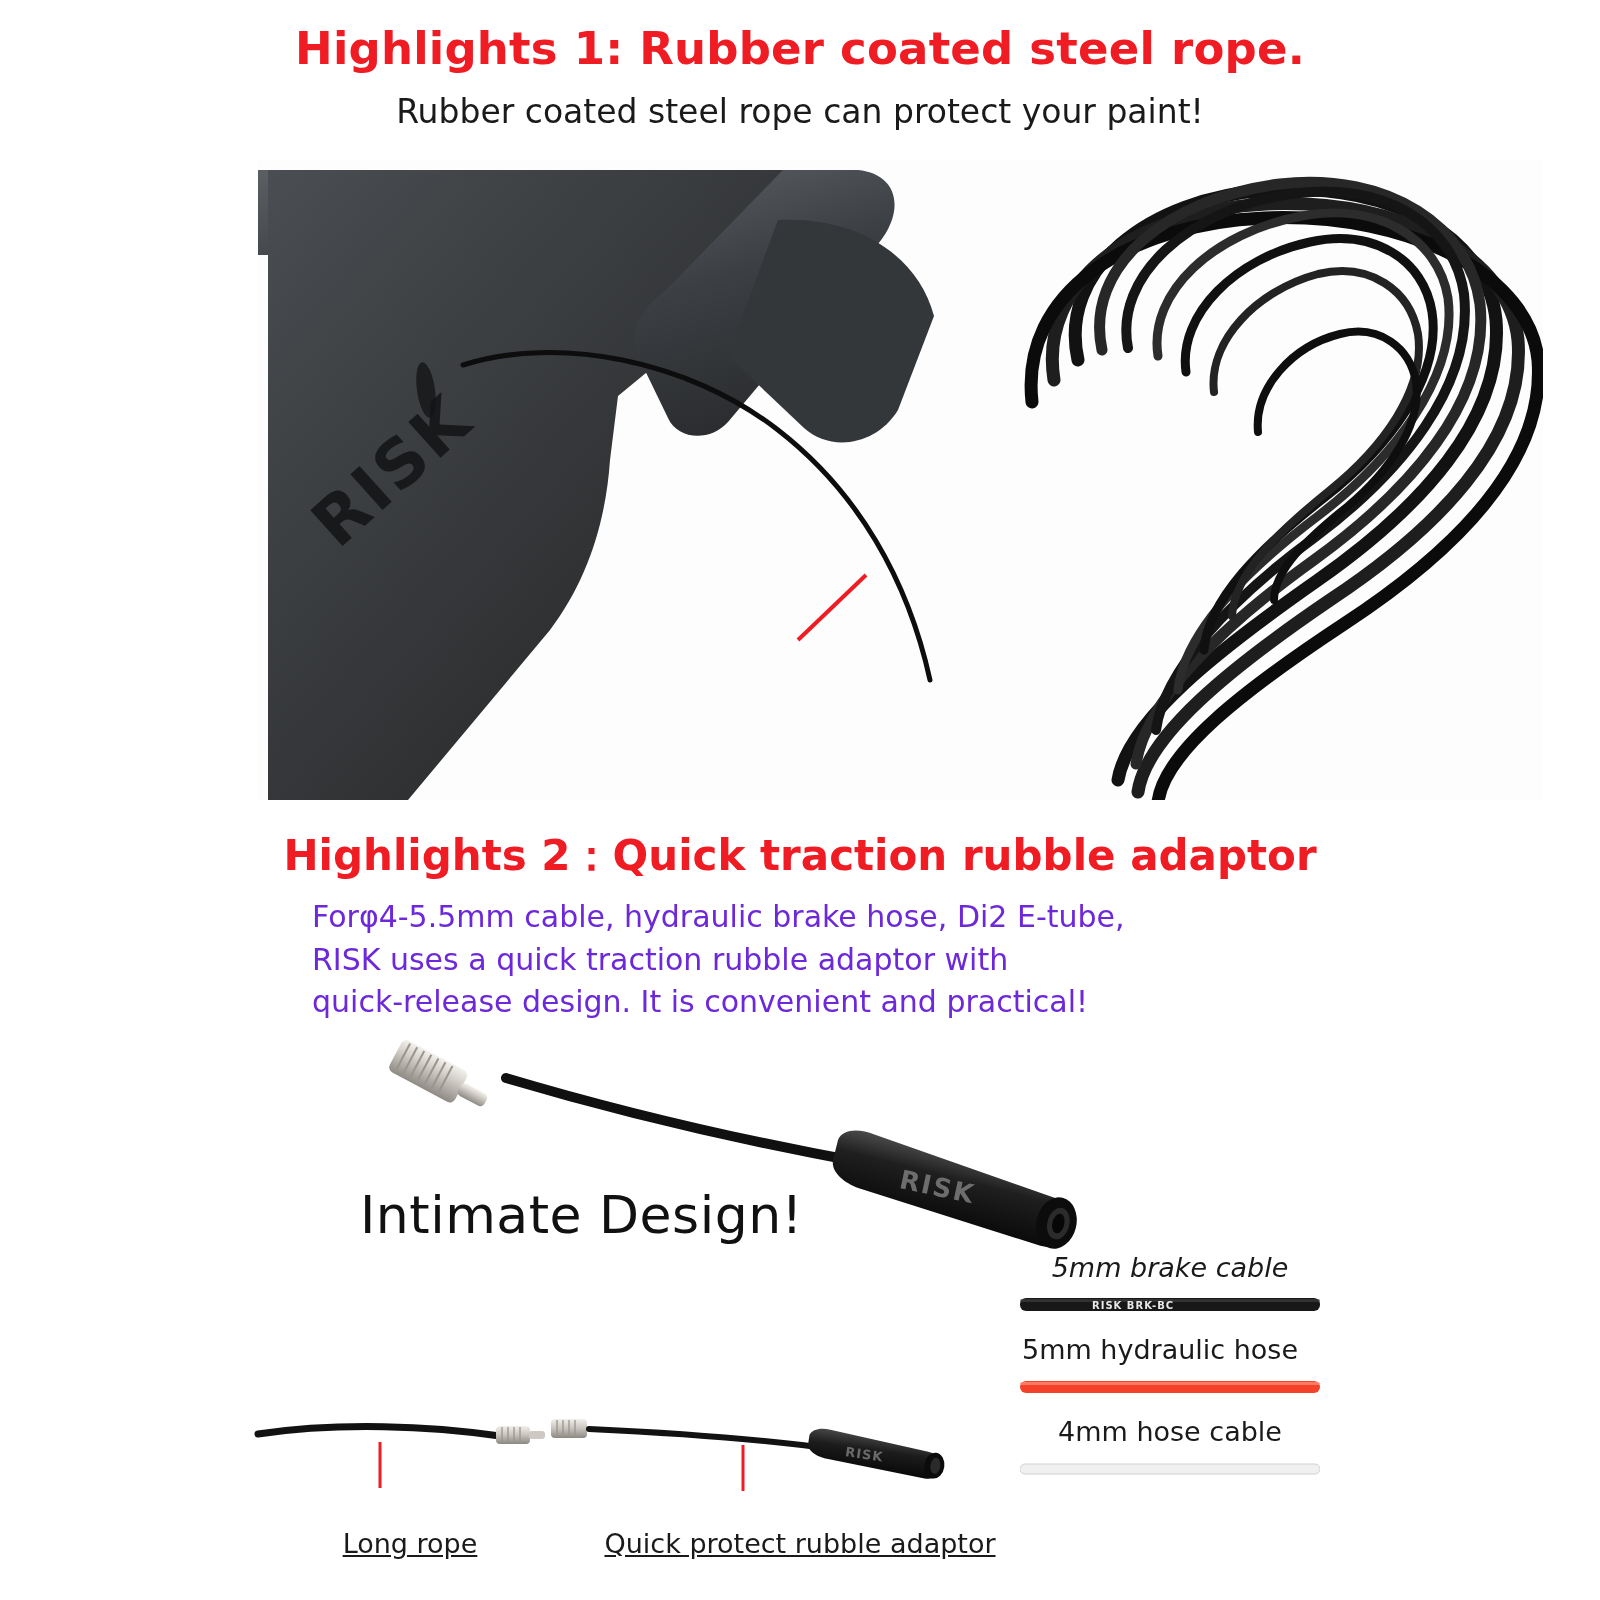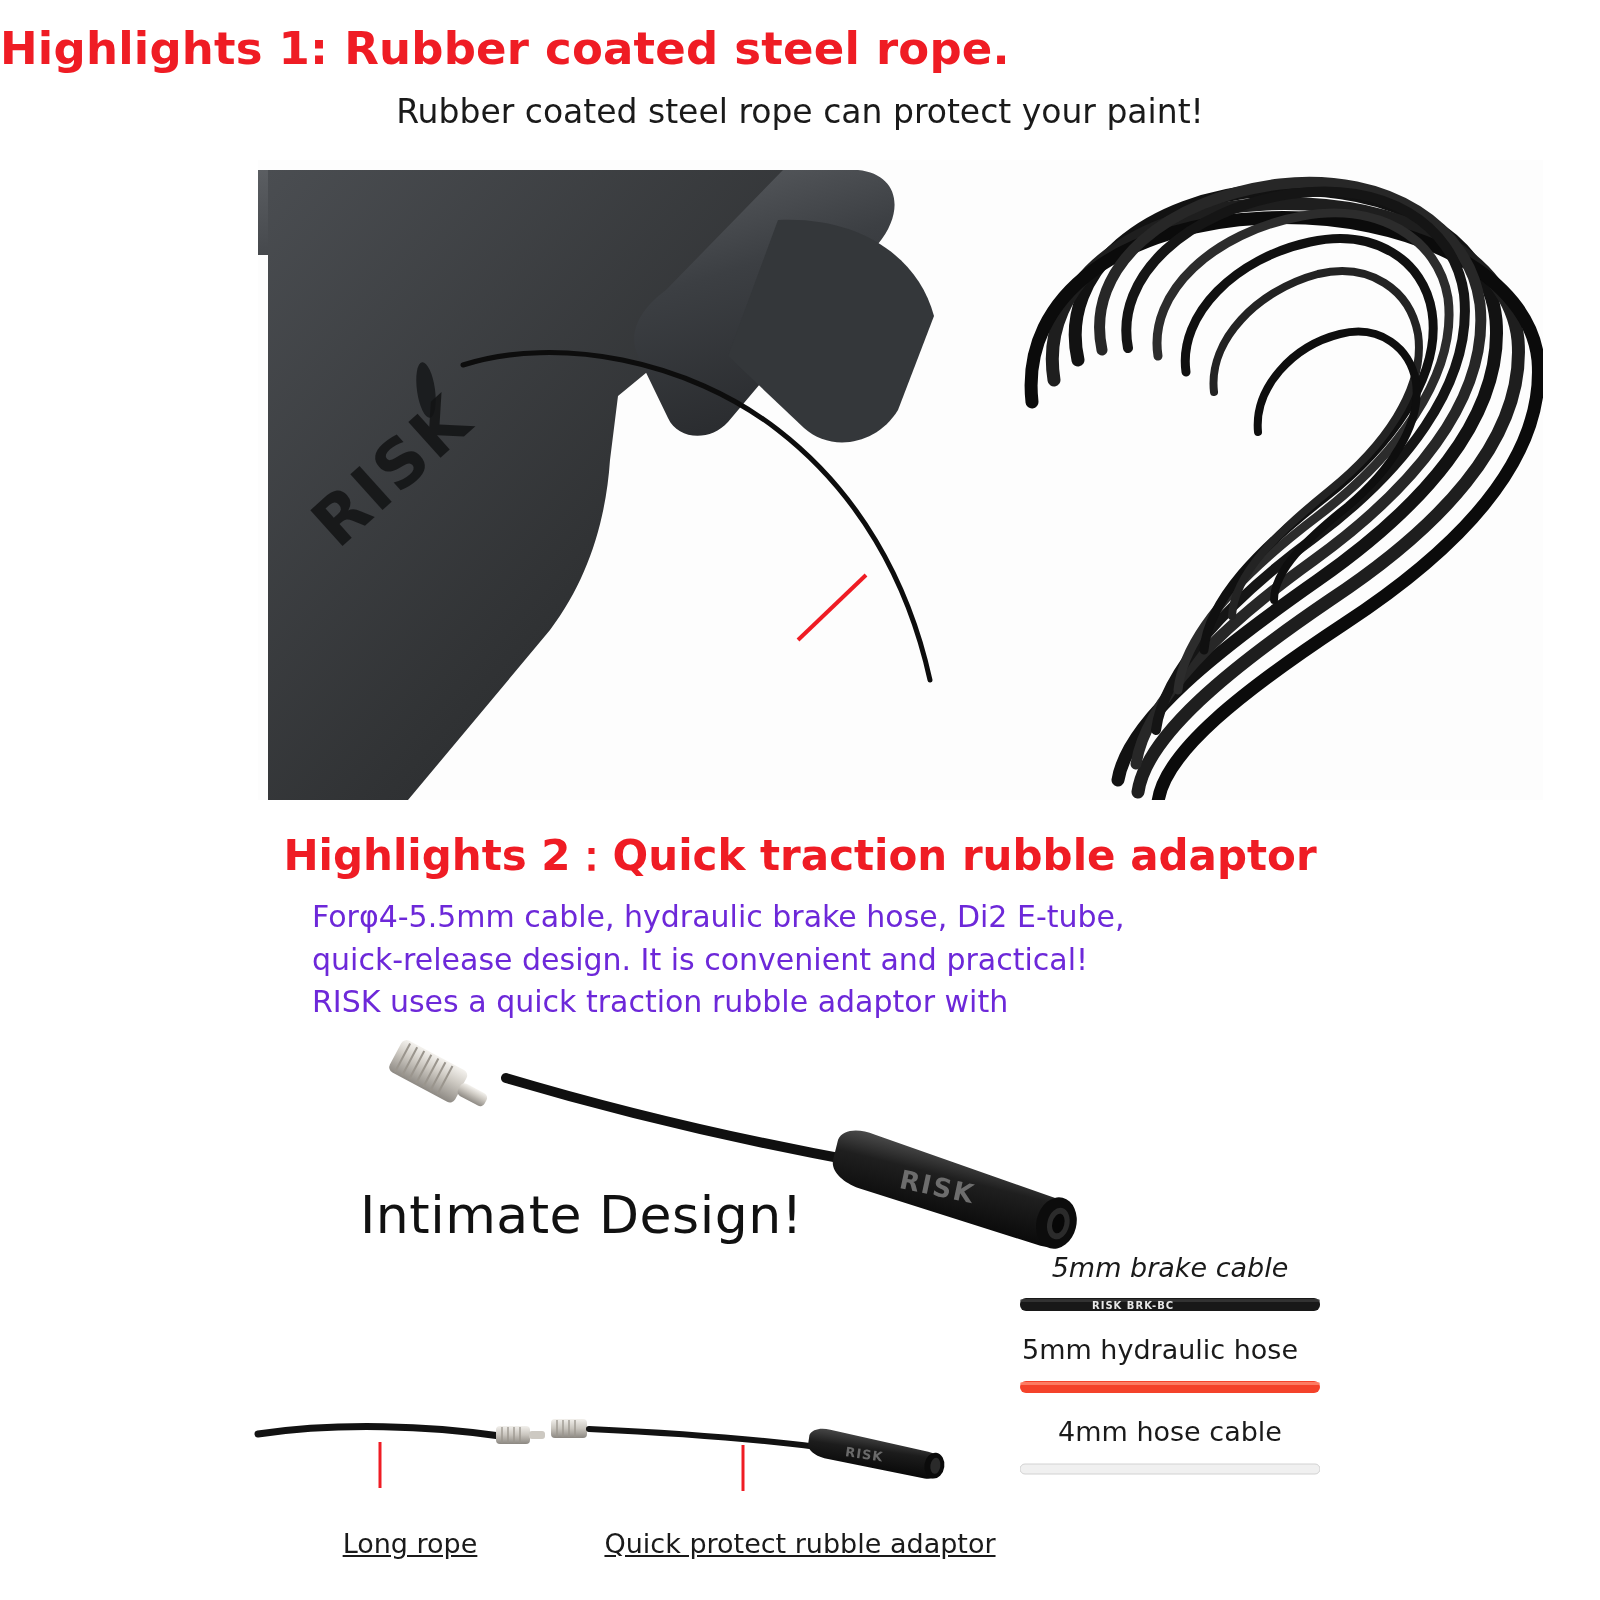--- a/index.html
+++ b/index.html
@@ -13,21 +13,21 @@
     position: relative;
     font-family: "DejaVu Sans", sans-serif;
     overflow: hidden;
   }
 
   
   .h1-title {
     position: absolute;
     left: 0; top: 22px;
     width: 1600px;
-    text-align: left;
+    text-align: center;
     color: #ef1c24;
     font-size: 45px;
     font-weight: bold;
     letter-spacing: 0.2px;
   }
   .h1-sub {
     position: absolute;
     left: 0; top: 92px;
     width: 1600px;
     text-align: center;
@@ -188,22 +188,22 @@
       <path d="M196 212 C 190 160 240 110 300 94 C 352 82 392 110 400 154 C 408 210 364 268 312 310 C 260 352 216 394 214 436" stroke="#232323" stroke-width="8"></path>
       <path d="M240 252 C 236 208 274 166 322 154 C 362 144 392 168 398 202 C 404 246 370 292 330 326 C 290 358 256 390 256 420" stroke="#0e0e0e" stroke-width="8"></path>
     </g>
   </svg>
 
 </div>
 
 <div class="h2-title">Highlights 2：Quick traction rubble adaptor</div>
 <div class="h2-body">
   <div>Forφ4-5.5mm cable, hydraulic brake hose, Di2 E-tube,</div>
+  <div>RISK uses a quick traction rubble adaptor with</div>
   <div>quick-release design. It is convenient and practical!</div>
-  <div>RISK uses a quick traction rubble adaptor with</div>
 </div>
 
 <div class="adaptor-wrap">
   <svg width="780" height="230" viewBox="0 0 780 230">
     <defs>
       <linearGradient id="metalG" x1="0" y1="0" x2="0" y2="1">
         <stop offset="0%" stop-color="#f4f2ee"></stop>
         <stop offset="40%" stop-color="#cfcbc4"></stop>
         <stop offset="100%" stop-color="#8e8a84"></stop>
       </linearGradient>

